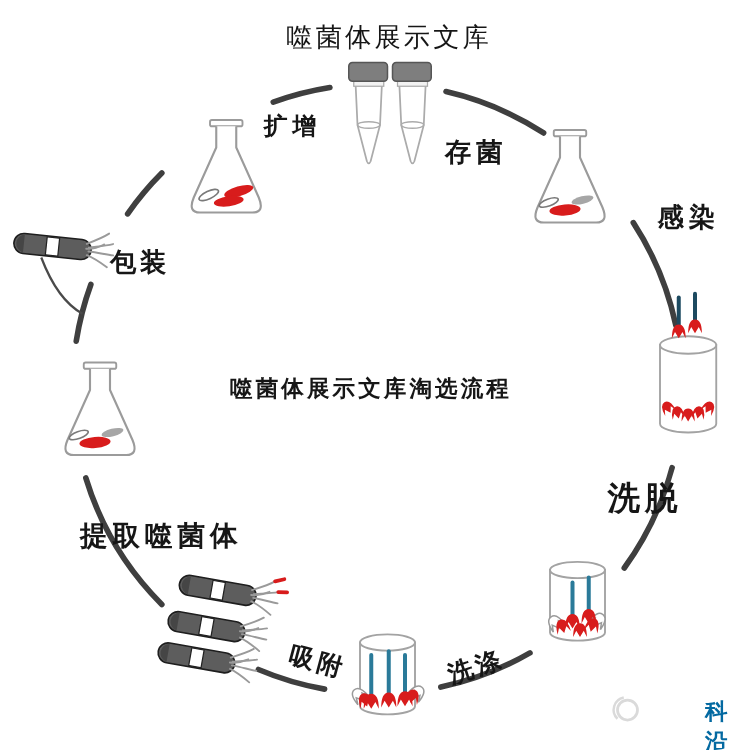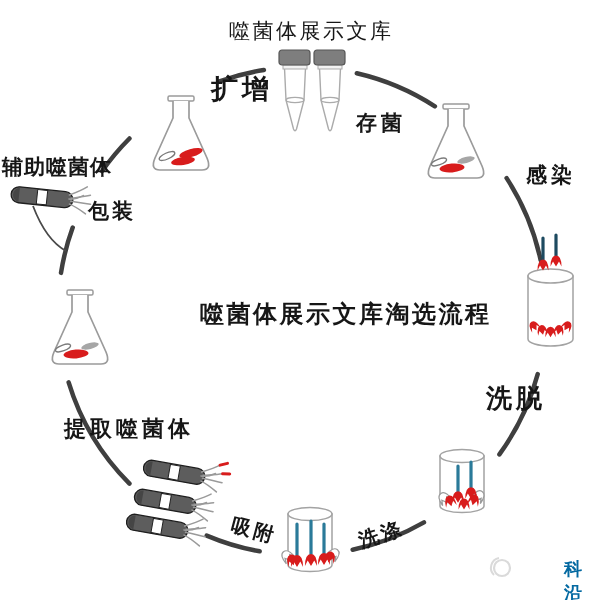--- a/index.html
+++ b/index.html
@@ -1,22 +1,22 @@
 <!DOCTYPE html>
 <html><head>
 <meta charset="utf-8">
 <style>
   html,body{margin:0;padding:0;background:#fff;}
   body{width:600px;height:600px;font-family:"Liberation Sans",sans-serif;}
   .stage{position:relative;width:600px;height:600px;background:#fff;overflow:hidden;border-radius:28px;}
   .stage svg{position:absolute;left:0;top:0;}
   .lbl{position:absolute;color:#161616;font-weight:600;white-space:nowrap;line-height:1;}
   #lbl-library{left:229px;top:20px;font-size:21px;letter-spacing:2.5px;font-weight:500;}
-  #lbl-center{left:200px;top:302px;font-size:24px;letter-spacing:2.5px;font-weight:700;}
-  #lbl-amplify{left:211px;top:76px;font-size:27px;letter-spacing:4px;}
+  #lbl-center{left:184px;top:302px;font-size:18px;letter-spacing:2.5px;font-weight:700;}
+  #lbl-amplify{left:211px;top:92px;font-size:19px;letter-spacing:4px;}
   #lbl-store{left:356px;top:112px;font-size:21px;letter-spacing:4px;}
   #lbl-infect{left:526px;top:164px;font-size:21px;letter-spacing:4px;}
   #lbl-elute{left:486px;top:386px;font-size:26px;letter-spacing:4px;font-family:Liberation Serif, serif;}
   #lbl-wash{left:358px;top:524px;font-size:20px;letter-spacing:3px;transform:rotate(-18deg);transform-origin:center;}
   #lbl-adsorb{left:231px;top:520px;font-size:20px;letter-spacing:3px;transform:rotate(15deg);transform-origin:center;}
   #lbl-extract{left:64px;top:418px;font-size:22px;letter-spacing:4px;}
   #lbl-helper{left:2px;top:156px;font-size:21px;letter-spacing:1px;}
   #lbl-package{left:88px;top:200px;font-size:21px;letter-spacing:3px;}
   #watermark-text{position:absolute;left:538px;top:557px;font-size:18px;color:#0369a1;font-weight:700;letter-spacing:2px;margin-left:26px;}
 </style>
@@ -165,17 +165,16 @@
 
   <div class="lbl" id="lbl-library">噬菌体展示文库</div>
   <div class="lbl" id="lbl-center">噬菌体展示文库淘选流程</div>
   <div class="lbl" id="lbl-amplify">扩增</div>
   <div class="lbl" id="lbl-store">存菌</div>
   <div class="lbl" id="lbl-infect">感染</div>
   <div class="lbl" id="lbl-elute">洗脱</div>
   <div class="lbl" id="lbl-wash">洗涤</div>
   <div class="lbl" id="lbl-adsorb">吸附</div>
   <div class="lbl" id="lbl-extract">提取噬菌体</div>
-  <div class="lbl" id="lbl-helper">辅助噬菌体</div>
   <div class="lbl" id="lbl-package">包装</div>
 
   <div id="watermark-text">科沿有道</div>
 </div>
 
 </body></html>

